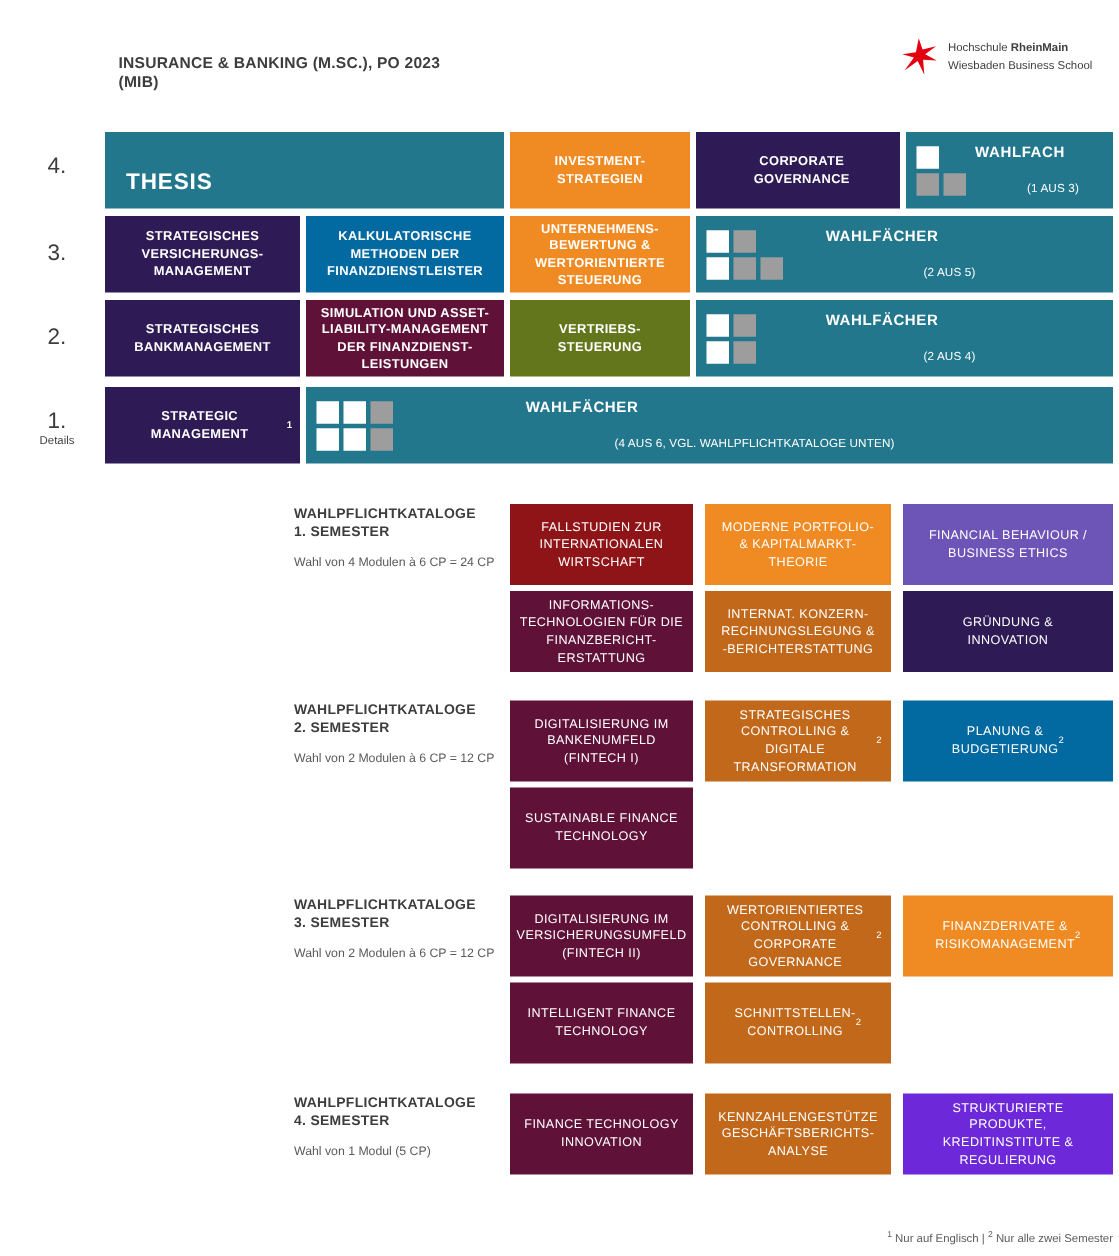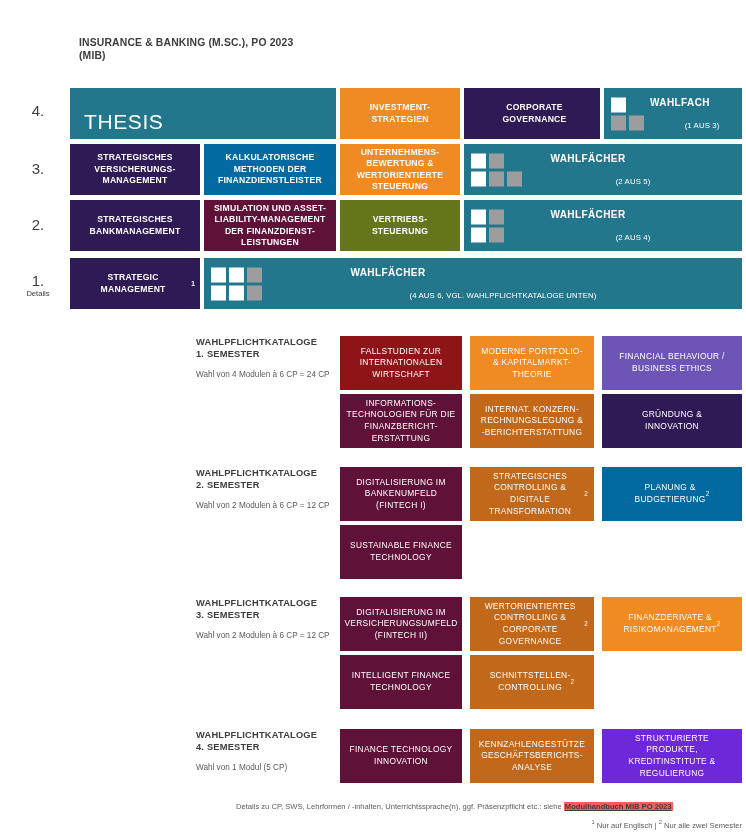--- a/index.html
+++ b/index.html
@@ -76,23 +76,23 @@
     font-weight: bold;
     line-height: 11.4px;
     letter-spacing: 0.25px;
     text-transform: uppercase;
     padding: 2px 5px;
     white-space: pre-line;
   }
   .cell.thesis {
     justify-content: flex-start;
     align-items: flex-end;
-    font-size: 21px;
+    font-size: 15px;
     letter-spacing: 0.6px;
-    font-weight: normal;
+    font-weight: bold;
     padding: 0 16px 12px 14px;
   }
 
   
   .cell.elective {
     justify-content: flex-start;
     align-items: center;
     padding: 0;
     position: absolute;
   }
@@ -195,20 +195,31 @@
 </style>
 </head>
 <body>
 
 <div id="page">
 
   <div class="header">
     <div class="doc-title">INSURANCE &amp; BANKING (M.SC.), PO 2023
 (MIB)</div>
 
+    <div class="logo-block">
+      <span>
+        <svg class="logo-mark" viewBox="0 0 26 28" xmlns="http://www.w3.org/2000/svg">
+          <path d="M12.5 1.5 L15.0 9.0 L24.0 6.8 L16.8 12.2 L24.5 16.4 L15.4 15.8 L16.2 25.8 L11.8 16.6 L3.0 23.0 L9.3 14.4 L1.5 12.2 L10.6 10.8 Z" fill="#e3000f"></path>
+        </svg>
+      </span>
+      <div class="logo-text">
+        <div><span>Hochschule </span><b>RheinMain</b></div>
+        <div>Wiesbaden Business School</div>
+      </div>
+    </div>
   </div>
 
   <div class="grid">
 
     <div class="sem-label" style="top:102px;">
       <div class="num">4.</div>
     </div>
     <div class="sem-label" style="top:160px;">
       <div class="num">3.</div>
     </div>
@@ -352,18 +363,15 @@
     <div class="mod" style="left: 340px; top: 0px; width: 122px; height: 54px; background-color: rgb(95, 17, 56);">FINANCE TECHNOLOGY
 INNOVATION</div>
     <div class="mod" style="left: 470px; top: 0px; width: 124px; height: 54px; background-color: rgb(193, 104, 27);">KENNZAHLENGESTÜTZE
 GESCHÄFTSBERICHTS-
 ANALYSE</div>
     <div class="mod" style="left: 602px; top: 0px; width: 140px; height: 54px; background-color: #6d28d9;">STRUKTURIERTE PRODUKTE,
 KREDITINSTITUTE &amp;
 REGULIERUNG</div>
   </div>
 
-  <div class="footnote line1">
-    <span>Details zu CP, SWS, Lehrformen / -inhalten, Unterrichtssprache(n), ggf. Präsenzpflicht etc.: siehe </span><a class="link" href="#">Modulhandbuch MIB PO 2023</a>
-  </div>
   <div class="footnote line2" style="white-space: normal;"><sup>1</sup> Nur auf Englisch | <sup>2</sup> Nur alle zwei Semester</div>
 
 </div>
 
 </body></html>

